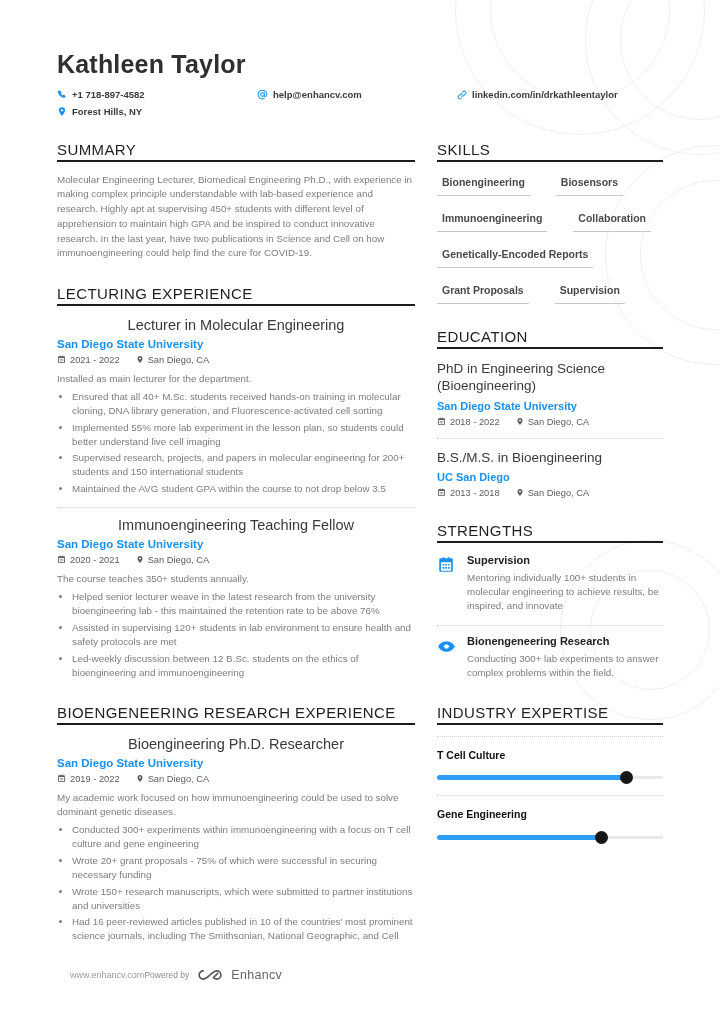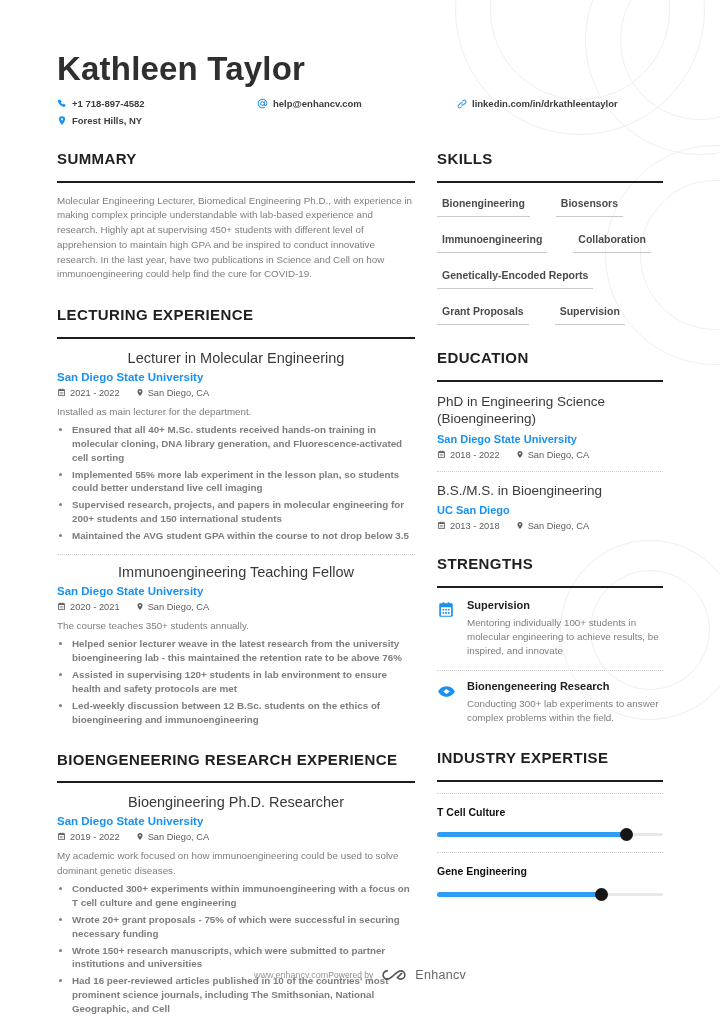--- a/index.html
+++ b/index.html
@@ -7,49 +7,49 @@
   body { font-family: "Liberation Sans", sans-serif; }
   .page {
     position: relative; width: 720px; height: 1018px;
     margin: 0 auto; background: #ffffff; overflow: hidden;
   }
   
   .deco { position: absolute; border: 1px solid #efefef; border-radius: 50%; pointer-events: none; }
   .content { position: relative; padding: 50px 57px 0 57px; z-index: 1; }
 
   
-  .name { font-size: 33px; font-weight: bold; color: #2f2f2f; letter-spacing: 0.2px; }
+  .name { font-size: 25px; font-weight: bold; color: #2f2f2f; letter-spacing: 0.2px; }
   .headline { margin-top: 7px; font-size: 13.5px; font-weight: bold; color: #1a91f0; line-height: 1.4; max-width: 605px; }
   .contact-grid { margin-top: 10px; display: grid; grid-template-columns: 200px 200px 1fr; row-gap: 6px; }
   .contact-item { display: flex; align-items: center; gap: 5px; font-size: 9.5px; font-weight: bold; color: #3c3c3c; }
   .contact-item .cicon { color: #1a91f0; display: inline-flex; flex: 0 0 auto; }
   svg { display: block; }
 
   
   .columns { display: flex; gap: 22px; margin-top: 24px; }
   .col-left { width: 358px; flex: 0 0 358px; }
   .col-right { width: 226px; flex: 0 0 226px; }
 
   .section { margin-bottom: 24px; }
   .section-header {
-    font-size: 15px; font-weight: bold; color: #1f1f1f; letter-spacing: 0.4px;
-    padding-bottom: 12px; border-bottom: 2px solid #1d1d1d; margin-bottom: 11px; line-height: 1.25;
+    font-size: 15px; font-weight: normal; color: #1f1f1f; letter-spacing: 0.4px;
+    padding-bottom: 0; border-bottom: 2px solid #1d1d1d; margin-bottom: 11px; line-height: 1.25;
   }
   .body-text { font-size: 9.8px; color: #7d7d7d; line-height: 1.5; }
 
   
   .job { margin-bottom: 6px; }
   .job-title { font-size: 14.5px; color: #3a3a3a; margin-top: 4px; text-align: center; }
   .job-company { font-size: 11.5px; font-weight: bold; color: #1a91f0; margin-top: 5px; }
   .job-meta { display: flex; align-items: center; gap: 16px; margin-top: 5px; }
   .meta-item { display: flex; align-items: flex-start; gap: 4px; font-size: 9.3px; color: #5c5c5c; }
   .meta-item .micon { color: #5c5c5c; display: inline-flex; }
   .job-intro { margin-top: 7px; font-size: 9.8px; color: #7d7d7d; line-height: 1.45; }
   .job ul { margin-top: 4px; padding-left: 15px; }
-  .job li { font-size: 9.8px; color: #7d7d7d; line-height: 1.42; margin-top: 3px; font-weight: bold; }
+  .job li { font-size: 9.8px; color: #7d7d7d; line-height: 1.42; margin-top: 3px; }
   .dotted-divider { border-top: 1px dotted #cfcfcf; margin: 11px 0 9px 0; }
 
   
   .skills-wrap { display: flex; flex-wrap: wrap; column-gap: 26px; row-gap: 16px; padding-top: 3px; }
   .skill-tag { font-size: 10.5px; font-weight: bold; color: #4a4a4a; padding: 0 5px 7px 5px; border-bottom: 1px solid #c9c9c9; }
 
   
   .edu-degree { font-size: 13.5px; color: #3a3a3a; line-height: 1.3; margin-top: 10px; }
   .edu-school { font-size: 11px; font-weight: bold; color: #1a91f0; margin-top: 5px; }
 
@@ -62,22 +62,22 @@
   
   .industry-item { padding: 2px 0 0 0; }
   .industry-label { font-size: 10.5px; font-weight: bold; color: #111111; line-height: 1.4; }
   .slider { position: relative; height: 13px; margin-top: 9px; }
   .slider-track { position: absolute; top: 5px; left: 0; right: 0; height: 3px; background: #e8e8e8; border-radius: 2px; }
   .slider-fill { position: absolute; top: 4px; left: 0; height: 5px; background: #2e9df5; border-radius: 3px; }
   .slider-dot { position: absolute; top: 0; width: 13px; height: 13px; background: #161616; border-radius: 50%; margin-left: -7px; }
 
   
   .footer {
-    position: absolute; left: 57px; right: 57px; bottom: 36px;
-    display: flex; justify-content: center; align-items: center; z-index: 1;
+    position: absolute; left: 70px; right: 57px; bottom: 36px;
+    display: flex; justify-content: flex-start; align-items: center; z-index: 1;
   }
   .footer-site { font-size: 9px; color: #9a9a9a; }
   .footer-brand { display: flex; align-items: center; gap: 8px; }
   .powered-by { font-size: 8.5px; color: #8a8a8a; }
   .brand-logo { display: flex; align-items: center; gap: 5px; color: #555555; }
   .brand-name { font-size: 12.5px; color: #666666; letter-spacing: 0.3px; }
 </style>
 </head>
 <body>
 

